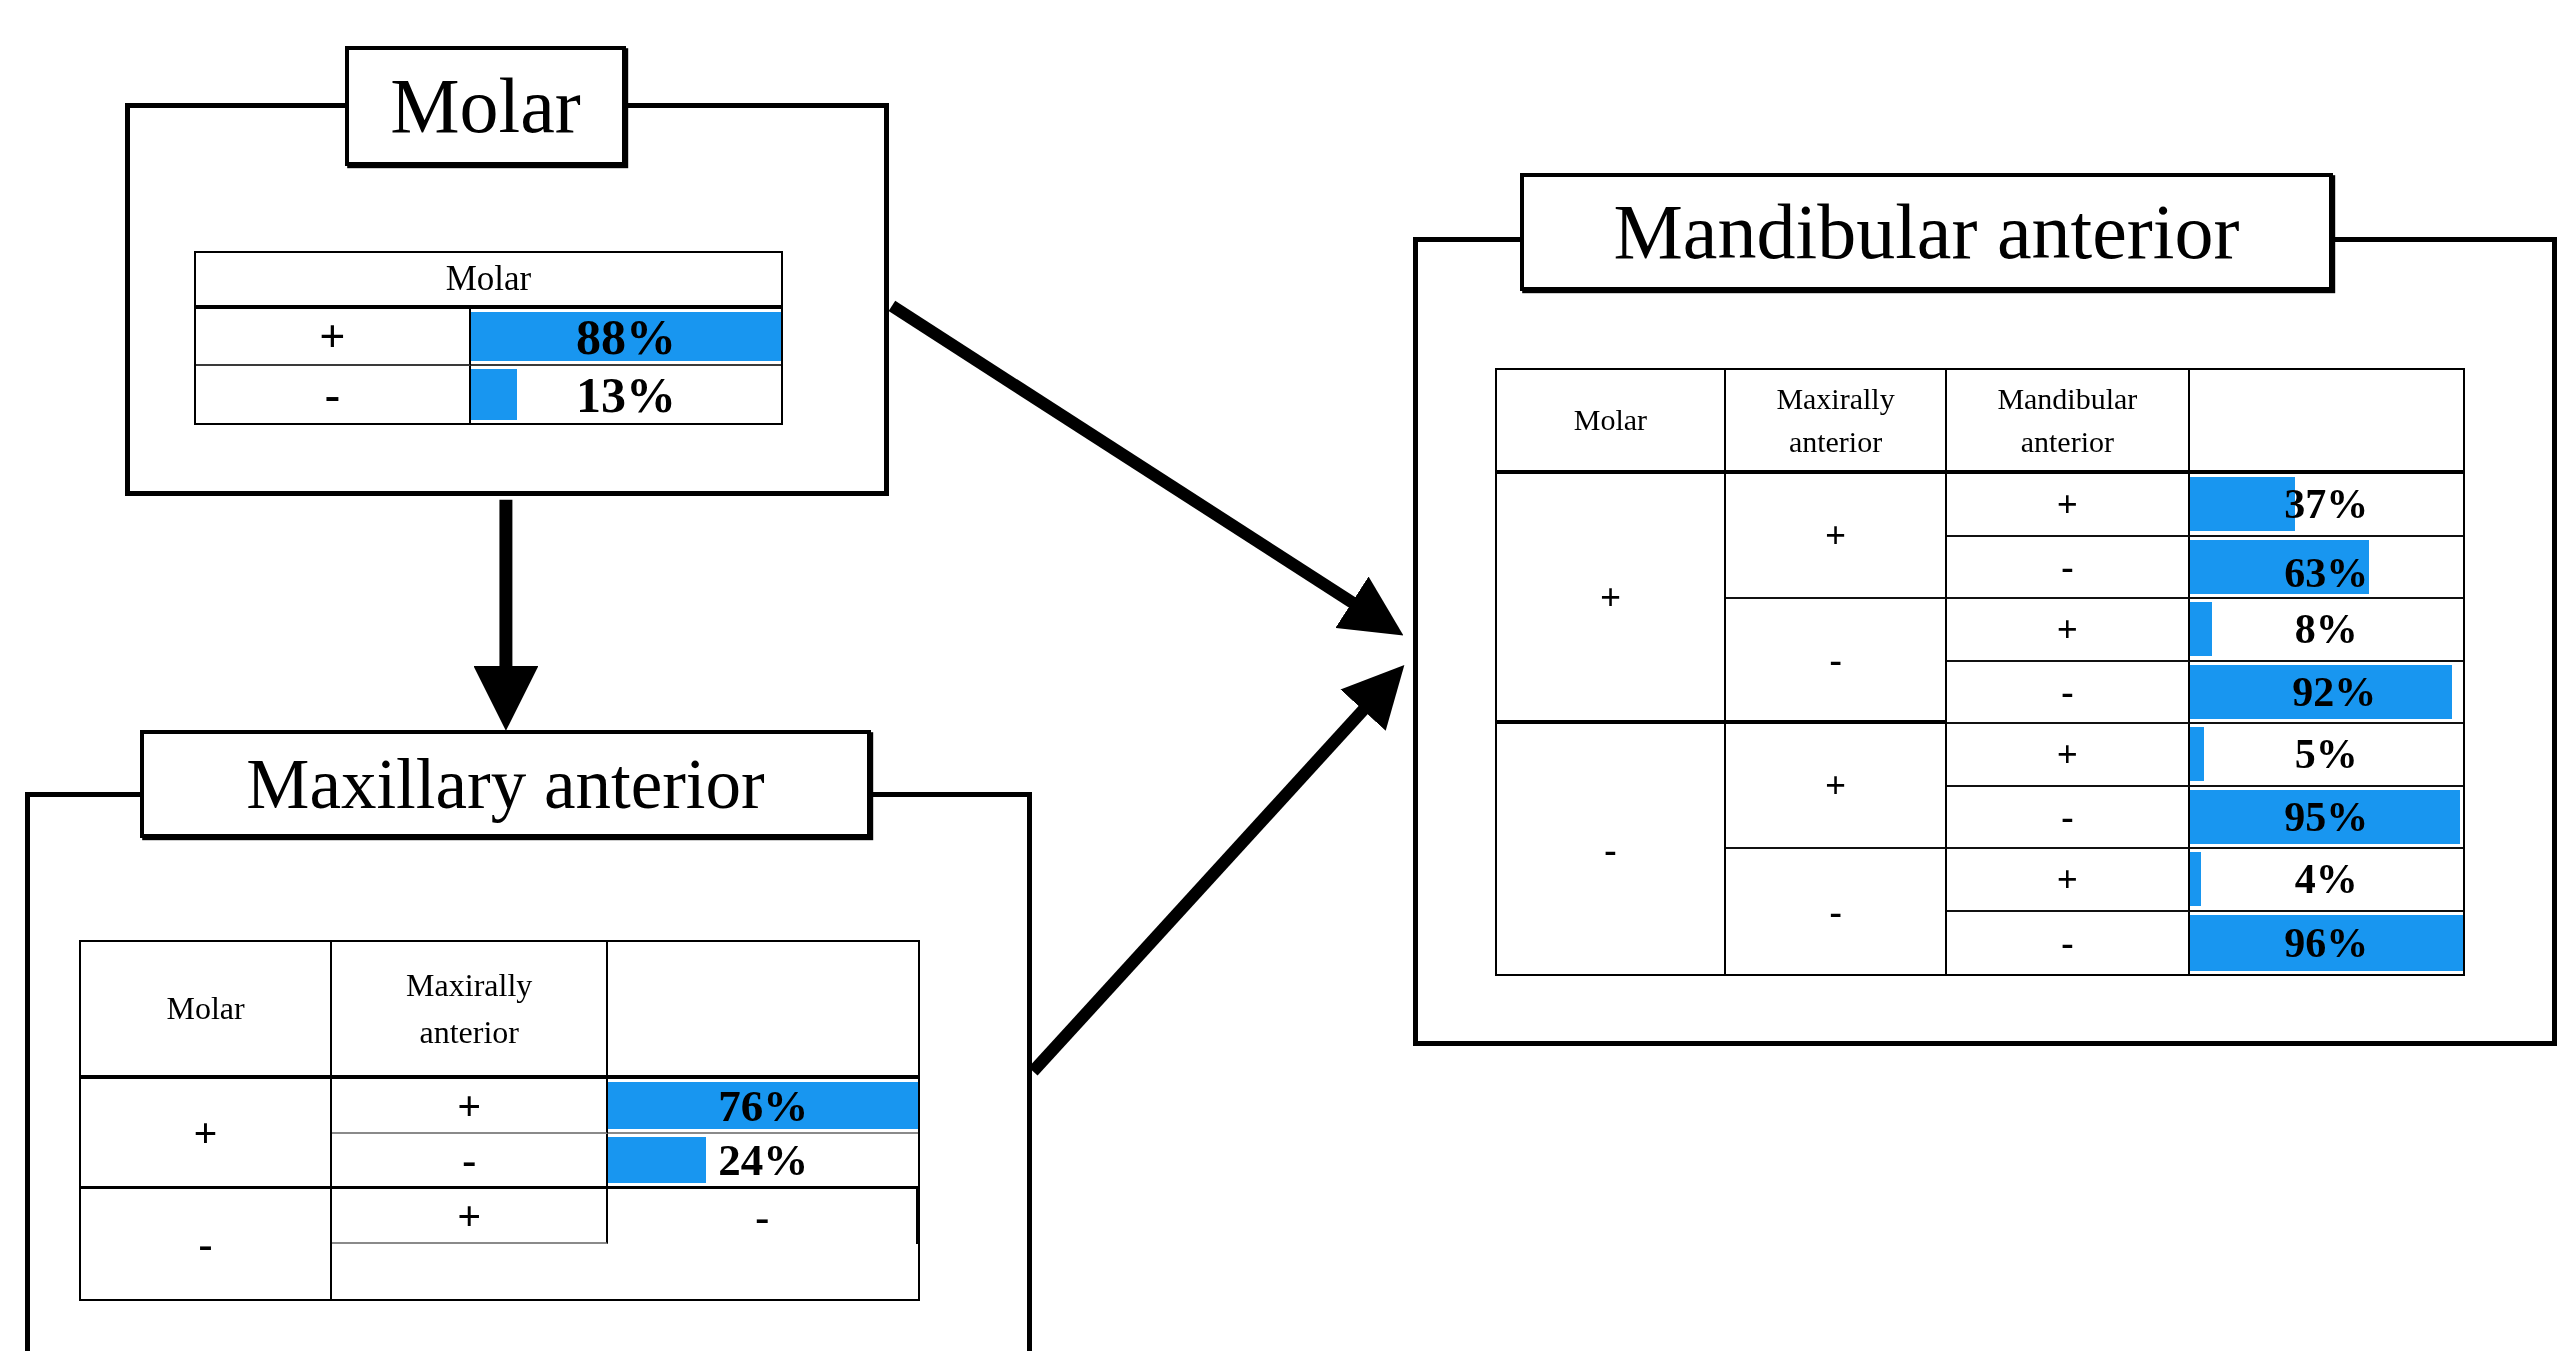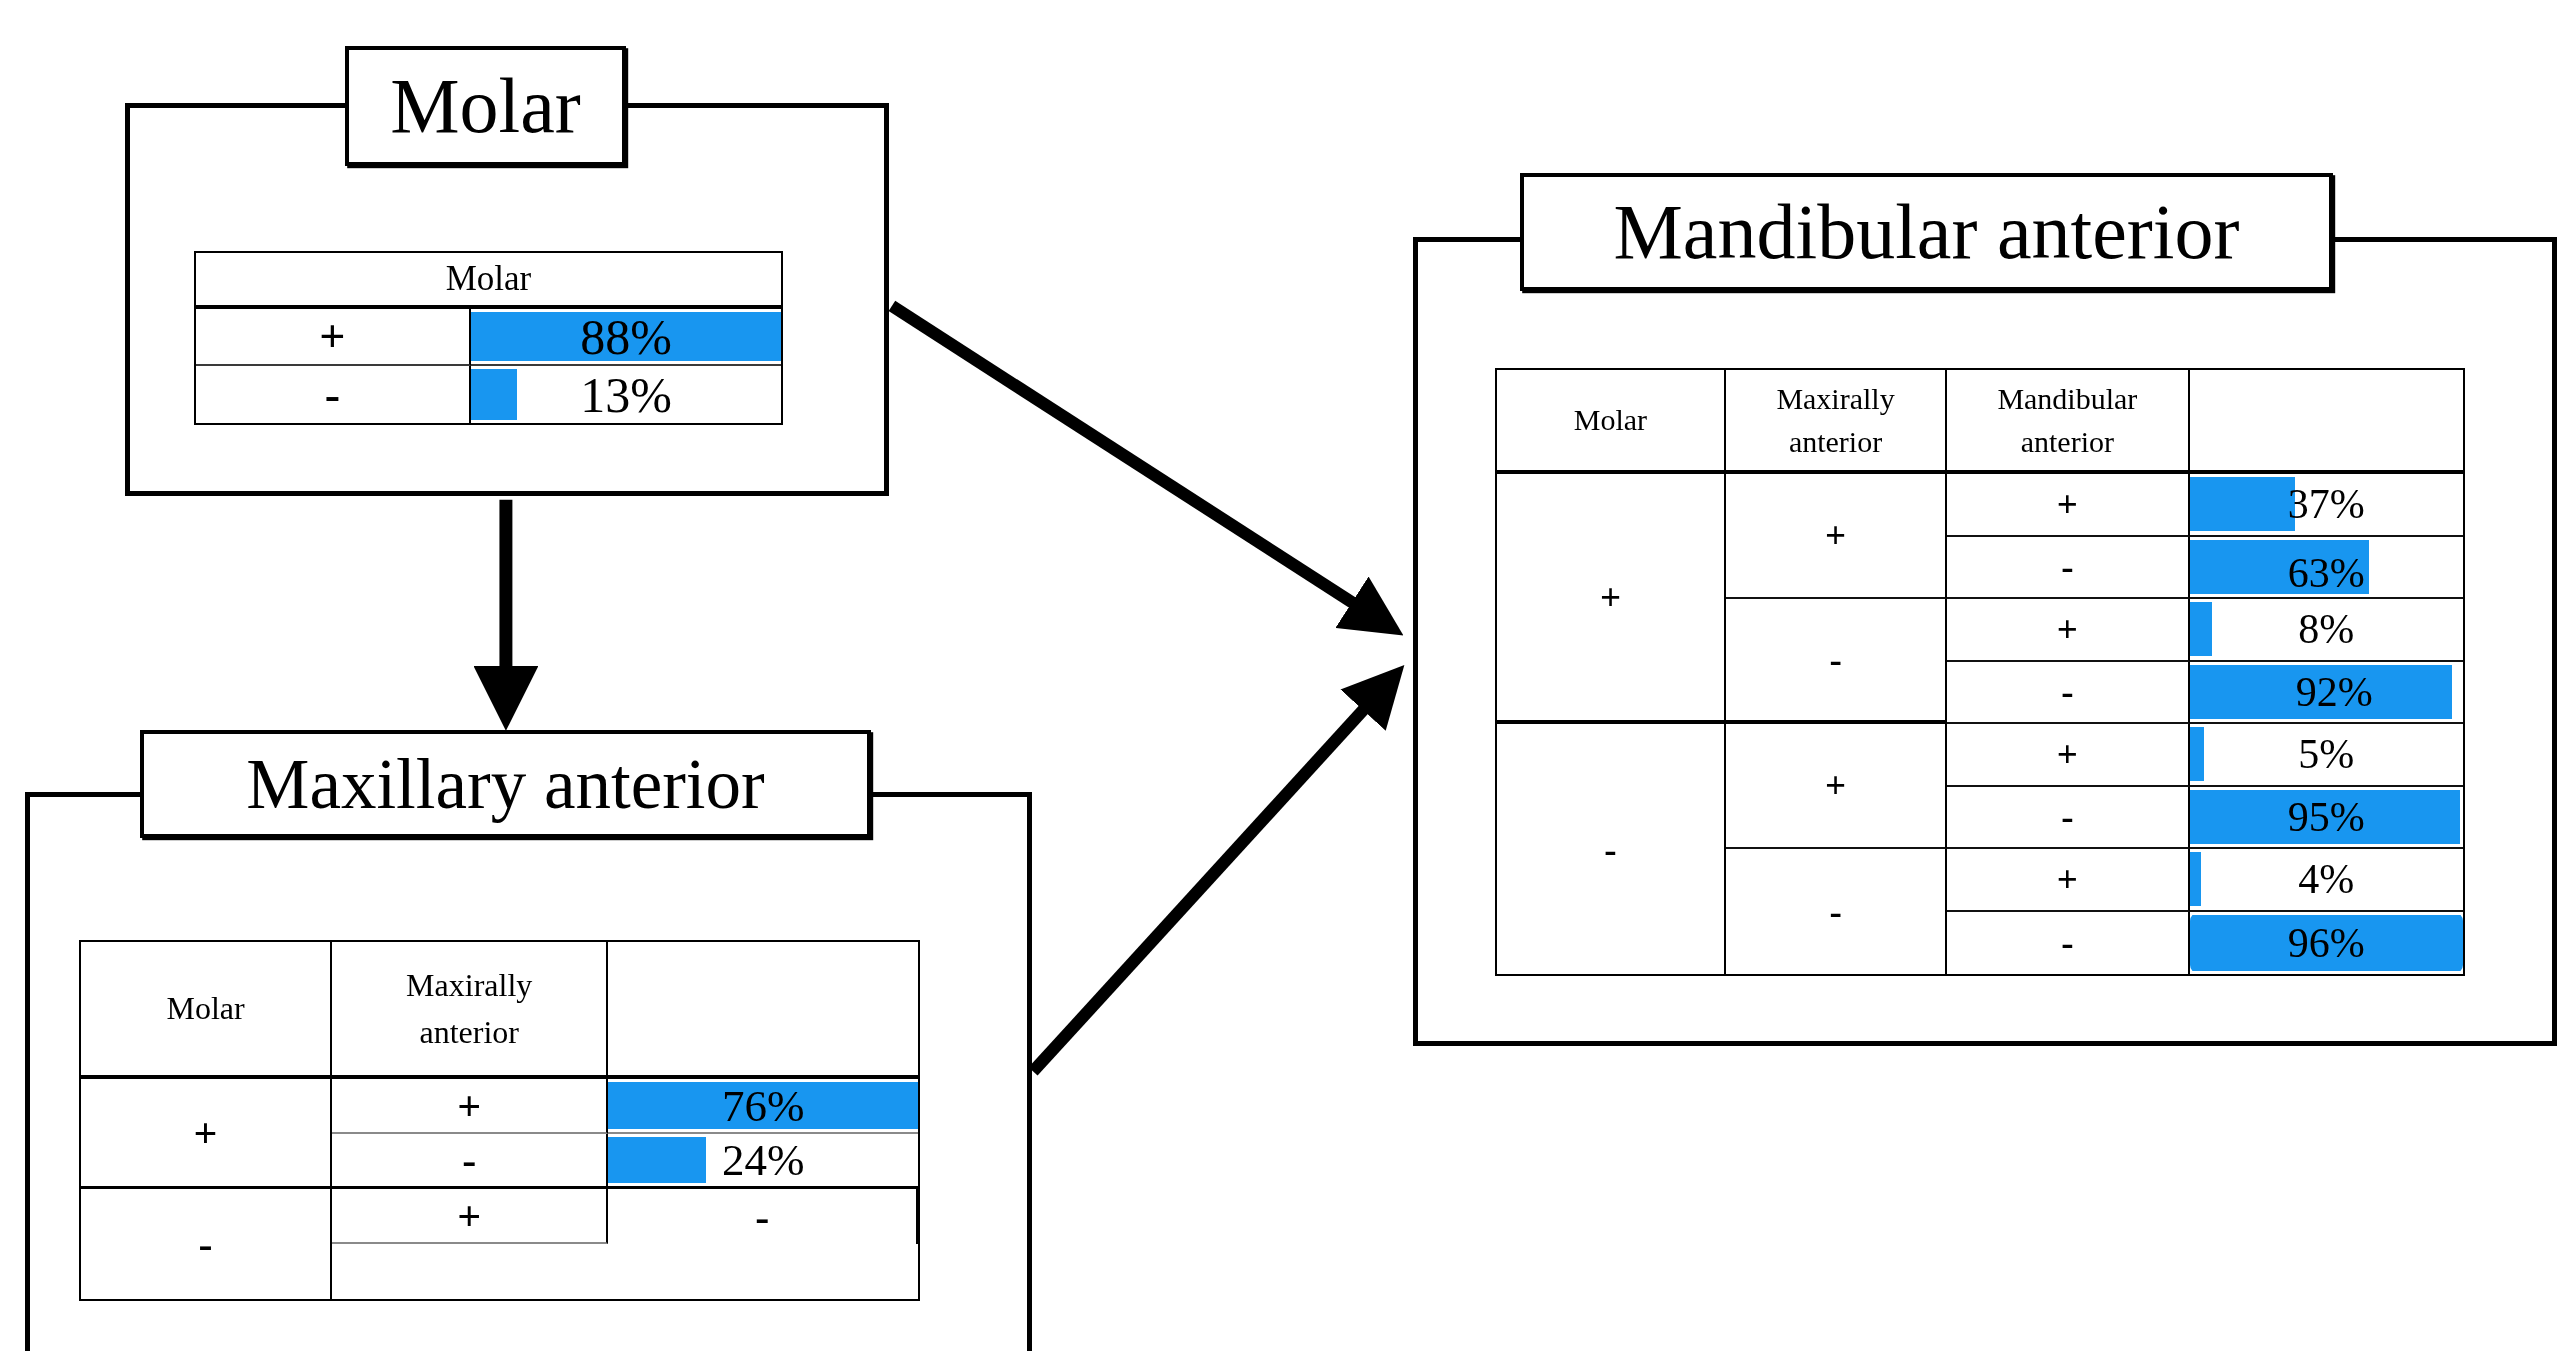--- a/index.html
+++ b/index.html
@@ -11,21 +11,21 @@
              display:flex;align-items:center;justify-content:center;z-index:5;
              box-shadow:2.2px 2.2px 0 #000;}
   .title-text{white-space:nowrap;}
 
   .tbl{position:absolute;box-sizing:border-box;border:2.9px solid #000;display:grid;z-index:3;background:#fff;}
   .cell{box-sizing:border-box;display:flex;align-items:center;justify-content:center;position:relative;}
   .hdr{font-size:32px;text-align:center;line-height:1.45;}
   .sign{font-size:46px;font-weight:bold;}
   .barcell{position:relative;overflow:hidden;}
   .bar{position:absolute;left:0;top:5%;height:90%;background:#1896F0;}
-  .pct{position:relative;z-index:2;}
+  .pct{position:relative;z-index:2;font-weight:bold;}
 
   
   #molar-table{left:194px;top:223px;width:589px;height:174px;
                grid-template-columns:47% 53%;grid-template-rows:56px 1fr 1fr;}
   #molar-table .hdr{grid-column:1 / 3;border-bottom:4.3px solid #000;font-size:35px;}
   #molar-table .sign{border-right:2.9px solid #000;}
   #molar-table .rowsep{border-bottom:2.9px solid #3a3a3a;}
   #molar-table .pct{font-size:50px;}
 
   
@@ -168,20 +168,20 @@
       <span class="pct">5%</span>
     </div>
     <div class="cell barcell rowsep" style="grid-column:4;grid-row:7;">
       <div class="bar" style="width: 98.9583%;"></div>
       <span class="pct">95%</span>
     </div>
     <div class="cell barcell rowsep" style="grid-column:4;grid-row:8;">
       <div class="bar" style="width: 4.16667%;"></div>
       <span class="pct">4%</span>
     </div>
-    <div class="cell barcell" style="grid-column:4;grid-row:9;border-radius:9px;">
+    <div class="cell barcell" style="grid-column:4;grid-row:9;">
       <div class="bar" style="width: 100%;"></div>
       <span class="pct">96%</span>
     </div>
   </div>
 
 </div>
 
 
 </body></html>

